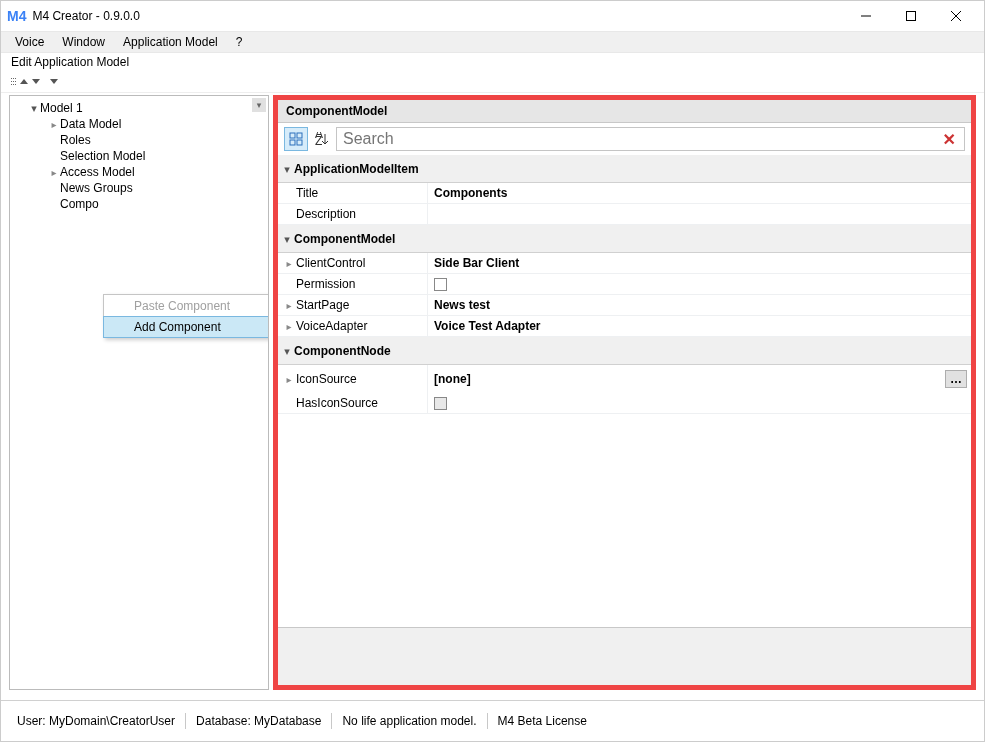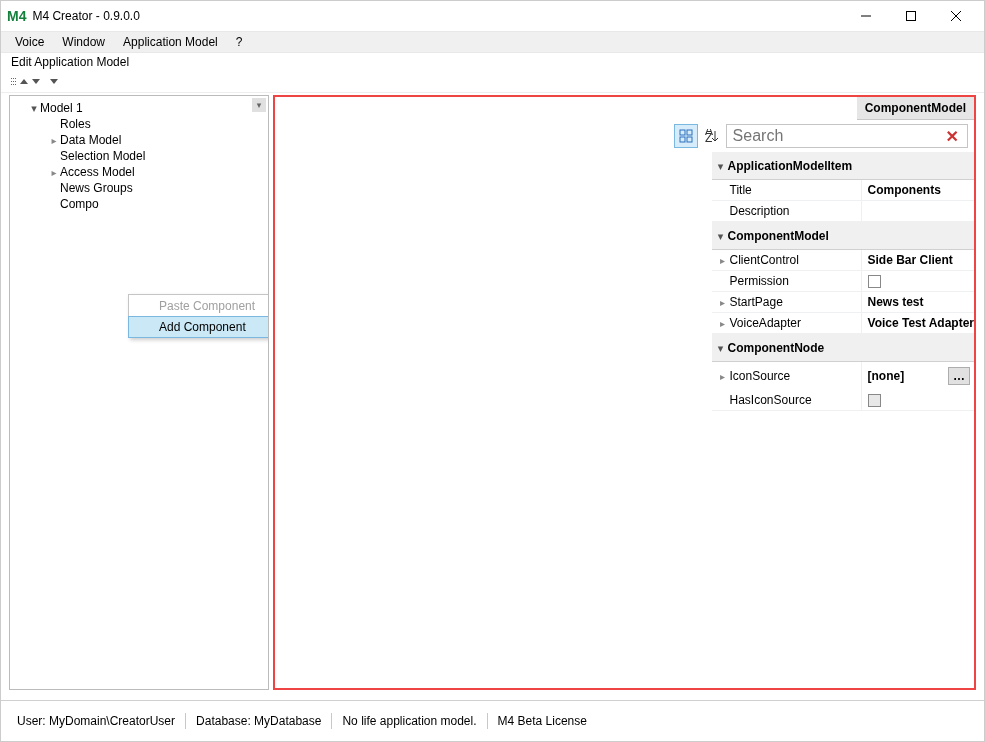--- a/index.html
+++ b/index.html
@@ -3,58 +3,58 @@
 <meta charset="utf-8">
 <style>
   * { box-sizing: border-box; font-family: "Segoe UI", Tahoma, sans-serif; font-size: 12px; }
   html, body { margin: 0; padding: 0; height: 100%; }
   body { background: #fff; color: #000; }
 
   .window { width: 985px; height: 742px; display: flex; flex-direction: column; border: 1px solid #ccc;}
 
   
   .titlebar { height: 30px; display: flex; align-items: center; padding: 0 6px; }
-  .titlebar .app-icon { color: #15803d; font-weight: bold; font-size: 14px; margin-right: 6px;}
+  .titlebar .app-icon { color: #3b82f6; font-weight: bold; font-size: 14px; margin-right: 6px;}
   .titlebar .title { flex: 0 0 auto; }
   .titlebar .spacer { flex: 1; }
   .titlebar .win-btn { width: 45px; height: 30px; display:flex; align-items:center; justify-content:center; }
   .titlebar .win-btn svg { stroke: #000; }
 
   
   .menubar { height: 22px; background: #f0f0f0; display: flex; align-items: center; padding: 0 6px; gap: 2px; border-top: 1px solid #e8e8e8; border-bottom: 1px solid #e8e8e8;}
   .menubar .item { padding: 2px 8px; }
 
   
   .panel-label { padding: 2px 6px 2px 10px; }
 
   
   .toolstrip { height: 22px; display:flex; align-items:center; padding: 0 4px 0 10px; gap:4px; border-bottom:1px solid #eee;}
   .tool-dots { display:flex; flex-direction:column; gap:2px; padding-right:4px;}
   .tool-dots span{ width:1px; height:1px; background:#666; box-shadow: 2px 0 #666, 4px 0 #666; display:inline-block;}
 
   
   .body { flex:1; display:flex; min-height:0; }
   .left-pane { width:260px; border:1px solid #bbb; margin:2px 2px 2px 8px; background:#fff; position:relative; overflow:hidden;}
-  .right-pane { flex:1; margin:2px 8px 2px 2px; display:flex; flex-direction:column; border:2px solid #ef4444;align-items:flex-end;}
+  .right-pane { flex:1; margin:2px 8px 2px 2px; display:flex; flex-direction:column; border:5px solid #ef4444;}
 
   
   .tree { padding: 4px; }
   .tree-row { display:flex; align-items:center; height:16px; }
   .tree-arrow { width:12px; display:inline-flex; justify-content:center; align-items:center; color:#777;}
   .tree-arrow.right::before{ content:"▸"; font-size:10px; color:#888;}
   .tree-arrow.down::before{ content:"▾"; font-size:11px; color:#555;}
   .tree-arrow.none { }
   .indent-1 { padding-left: 14px; }
   .indent-2 { padding-left: 34px; }
 
   .tree-scroll-hint { position:absolute; top:2px; right:2px; width:14px; height:14px; background:#e0e0e0; display:flex; align-items:center; justify-content:center;}
   .tree-scroll-hint::before{ content:"▾"; font-size:9px; color:#666;}
 
   
-  .context-menu { position:absolute; top:198px; left:118px; width:188px; background:#fff; border:1px solid #c5c5c5; box-shadow:2px 2px 4px rgba(0,0,0,0.2);}
+  .context-menu { position:absolute; top:198px; left:93px; width:188px; background:#fff; border:1px solid #c5c5c5; box-shadow:2px 2px 4px rgba(0,0,0,0.2);}
   .context-menu .cm-item { height:22px; display:flex; align-items:center; padding:0 8px 0 30px; }
   .context-menu .cm-item.disabled { color:#a0a0a0; }
   .context-menu .cm-item.highlight { background:#cbe8f6; border:1px solid #7ab8e0; margin:-1px;}
 
   
   .pg-header { background:#e6e6e6; font-weight:bold; padding:4px 8px; border-bottom:1px solid #c8c8c8;}
   .pg-toolbar { display:flex; align-items:center; height:32px; padding:3px 6px; gap:2px;}
   .pg-toolbar .pg-btn { width:24px; height:24px; display:flex; align-items:center; justify-content:center; border:1px solid transparent;}
   .pg-toolbar .pg-btn.active { border:1px solid #7ab8e0; background:#d6ecfa; }
   .pg-search { flex:1; height:24px; border:1px solid #c5c5c5; display:flex; align-items:center; padding:0 4px;}
@@ -148,26 +148,26 @@
   <div class="body">
 
     <div class="left-pane">
       <div class="tree-scroll-hint"></div>
       <div class="tree">
         <div class="tree-row indent-1">
           <span class="tree-arrow down"></span>
           <span>Model 1</span>
         </div>
         <div class="tree-row indent-2">
+          <span class="tree-arrow right"></span>
+          <span>Data Model</span>
+        </div>
+        <div class="tree-row indent-2">
           <span class="tree-arrow none"></span>
           <span>Roles</span>
-        </div>
-        <div class="tree-row indent-2">
-          <span class="tree-arrow right"></span>
-          <span>Data Model</span>
         </div>
         <div class="tree-row indent-2">
           <span class="tree-arrow none"></span>
           <span>Selection Model</span>
         </div>
         <div class="tree-row indent-2">
           <span class="tree-arrow right"></span>
           <span>Access Model</span>
         </div>
         <div class="tree-row indent-2">

